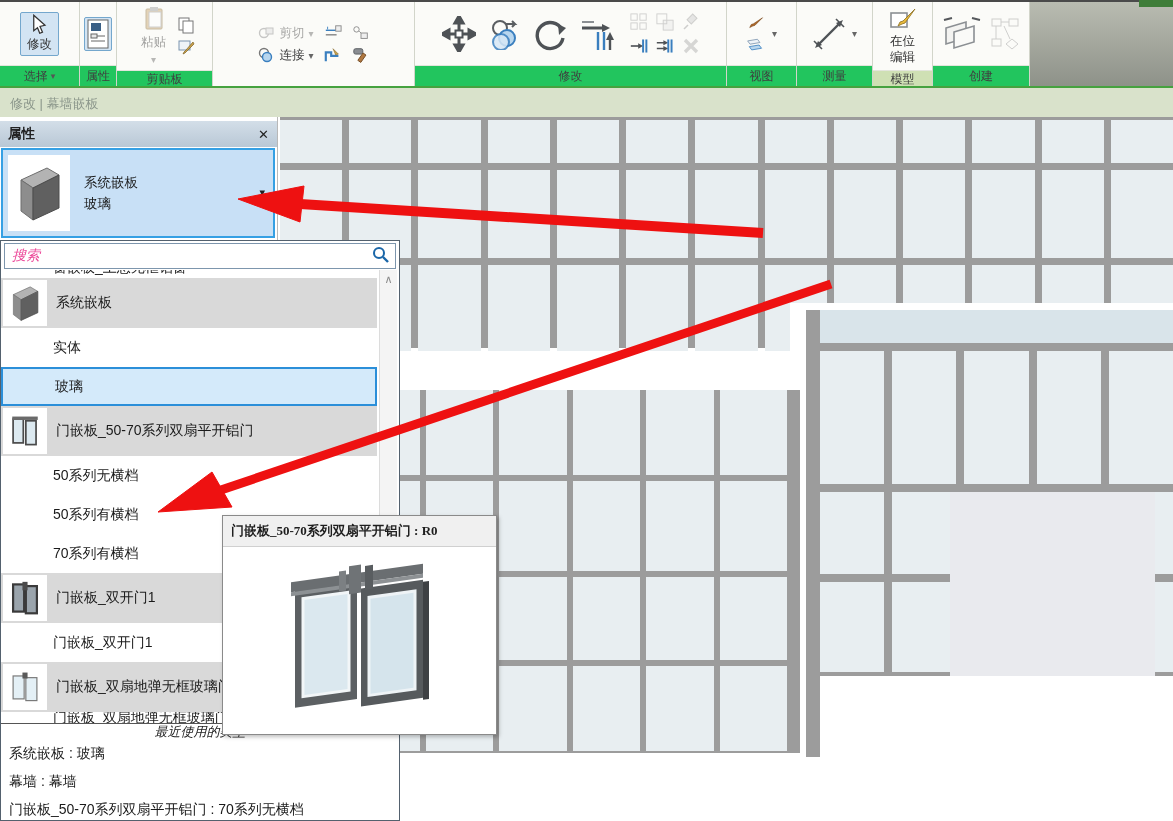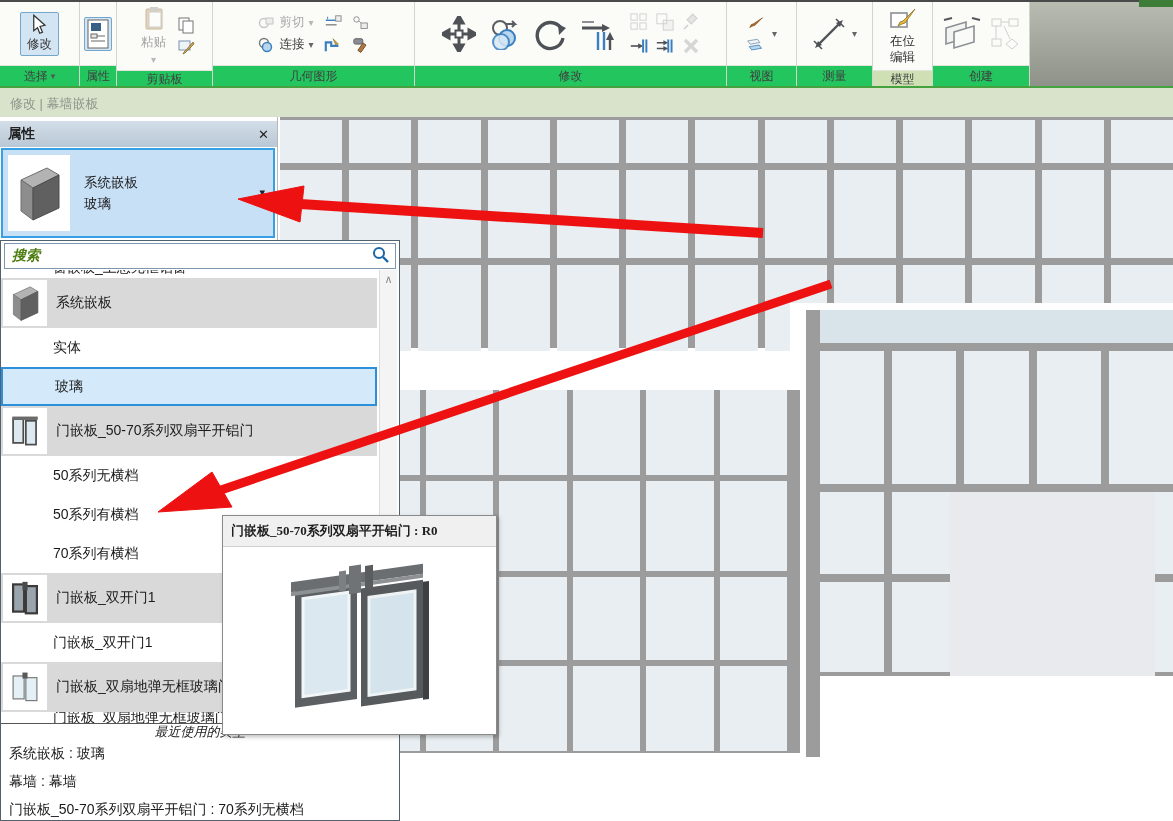--- a/index.html
+++ b/index.html
@@ -57,21 +57,21 @@
                  border:2px solid #35a0e4;box-sizing:border-box;display:flex;align-items:center;}
   .ts-thumb{width:62px;height:76px;background:#fff;margin-left:5px;display:flex;align-items:center;justify-content:center;}
   .ts-labels{margin-left:14px;font-size:13.5px;line-height:21px;color:#1a1a1a;}
   .ts-caret{position:absolute;right:8px;top:36px;font-size:11px;color:#222;}
 
   
   .dropdown{position:absolute;left:0;top:240px;width:400px;height:581px;background:#fff;z-index:10;
             border:1px solid #53616e;box-sizing:border-box;}
   .search{position:absolute;left:3px;top:2px;width:392px;height:26px;border:1px solid #7d96ad;box-sizing:border-box;
           display:flex;align-items:center;background:#fff;}
-  .search .ph{font-size:14px;font-style:italic;color:#4d7c0f;margin-left:7px;flex:1;font-weight:bold;}
+  .search .ph{font-size:14px;font-style:italic;color:#ec4899;margin-left:7px;flex:1;}
   .search .mag{margin-right:6px;}
   .list{position:absolute;left:0;top:29px;width:398px;bottom:0;overflow:hidden;}
   .row{display:flex;align-items:center;font-size:14px;color:#1a1a1a;box-sizing:border-box;width:376px;}
   .row.type{height:39px;padding-left:52px;}
   .row.type.sel{background:#d4eafa;border:2px solid #2b8fd9;}
   .row.family{height:50px;background:#d9d9d9;}
   .row.family .fic{width:44px;height:46px;background:#fff;margin:2px 0 2px 2px;display:flex;align-items:center;justify-content:center;}
   .row.family .ftxt{margin-left:9px;white-space:nowrap;}
   .row.clip-top{height:8px;overflow:hidden;padding-left:52px;}
   .row.clip-top span{display:block;margin-top:-13px;white-space:nowrap;}
@@ -215,23 +215,20 @@
             </svg>
         </span>
         <span class="smallico">
           <svg width="20" height="18" viewBox="0 0 20 18">
               <rect x="2" y="2" width="10" height="6" rx="2" fill="#8a8d92" stroke="#55585c"></rect>
               <rect x="9" y="7" width="4" height="10" transform="rotate(35 11 12)" fill="#b07840" stroke="#77502a"></rect>
             </svg>
         </span>
       </div>
     </div>
-    <div class="glabel">
-        <span>几何图形</span>
-      </div>
   </div>
 
   <div class="rgroup" style="width:312px">
     <div class="rtools" style="gap:12px">
       <span class="smallico" style="width:34px;height:36px">
         <svg width="34" height="36" viewBox="0 0 34 36">
             <g stroke="#4e5256" stroke-width="3" fill="#4e5256">
               <line x1="17" y1="6" x2="17" y2="30"></line>
               <line x1="5" y1="18" x2="29" y2="18"></line>
               <polygon points="17,0 13,7 21,7"></polygon>

